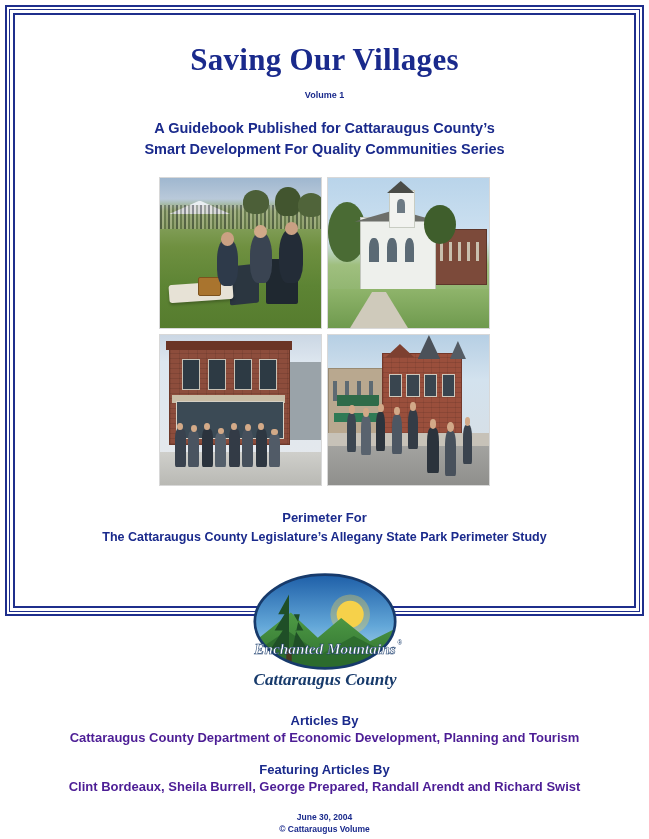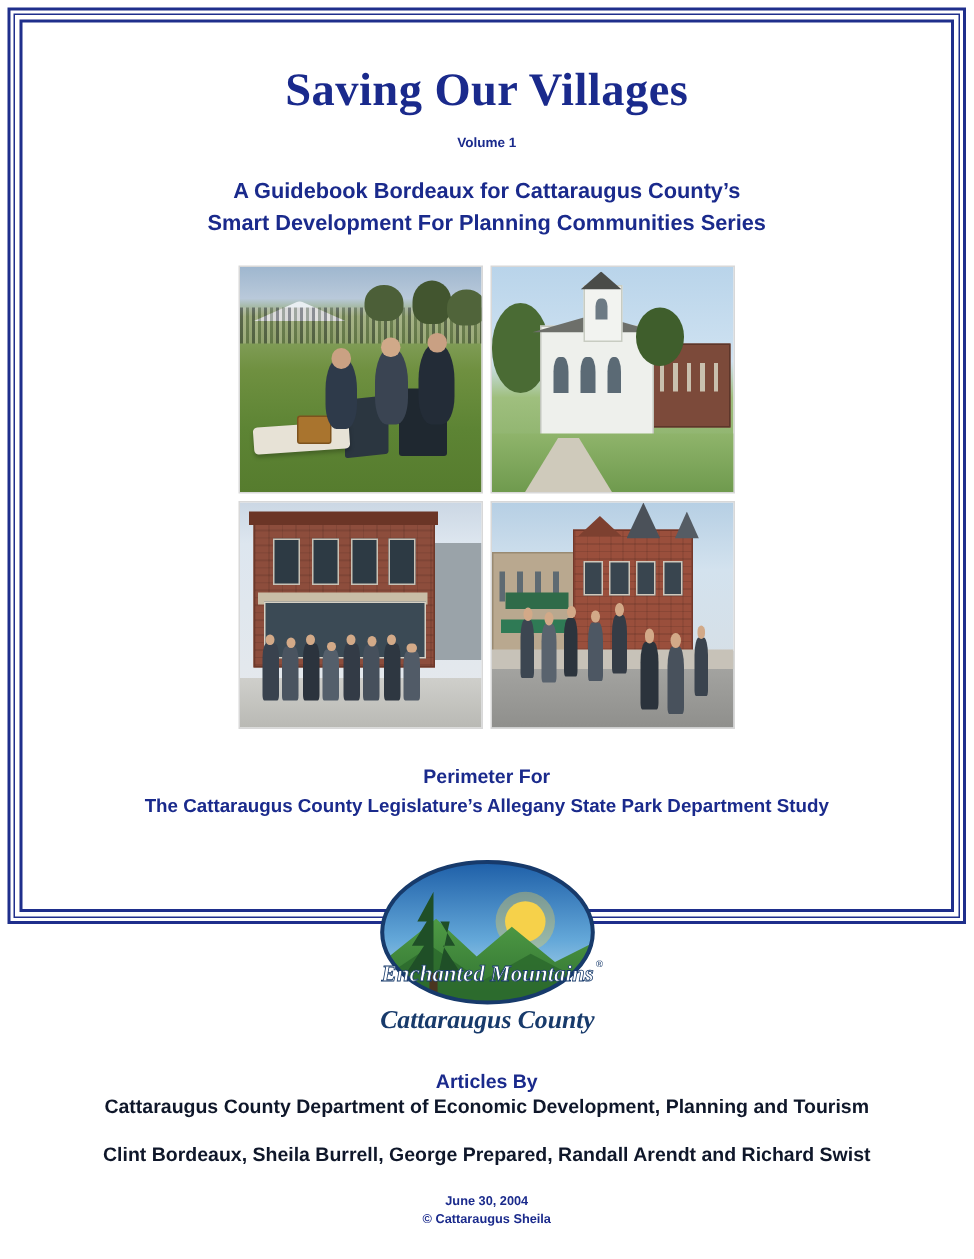--- a/index.html
+++ b/index.html
@@ -338,21 +338,21 @@
     text-align: center;
   }
   .credits .hdr {
     font-size: 13px;
     font-weight: bold;
     color: #1a2a8c;
   }
   .credits .body {
     font-size: 13px;
     font-weight: bold;
-    color: #0f172a;
+    color: #4c1d95;
     margin-top: 2px;
   }
   .credits .block2 { margin-top: 17px; }
   .footer {
     margin-top: 18px;
     text-align: center;
     font-size: 8.5px;
     font-weight: bold;
     color: #1a2a8c;
     line-height: 1.4;
@@ -366,22 +366,22 @@
   <div class="frame-mid"></div>
   <div class="frame-inner"></div>
 
   <div class="content">
 
     <div class="doc-title">Saving Our Villages</div>
 
     <div class="volume">Volume 1</div>
 
     <div class="subtitle">
-      <div>A Guidebook Bordeaux for Cattaraugus County’s</div>
-      <div>Smart Development For Planning Communities Series</div>
+      <div>A Guidebook Published for Cattaraugus County’s</div>
+      <div>Smart Development For Quality Communities Series</div>
     </div>
 
     <div class="photo-grid">
 
       <div class="photo p1">
         <div class="tent"></div>
         <div class="crowd"></div>
         <div class="tree t1"></div>
         <div class="tree t2"></div>
         <div class="tree t3"></div>
@@ -489,21 +489,21 @@
           </div>
         <div class="pfig g8">
             <i></i>
           </div>
       </div>
 
     </div>
 
     <div class="prepared-for">
       <div>Perimeter For</div>
-      <div class="line2">The Cattaraugus County Legislature’s Allegany State Park Department Study</div>
+      <div class="line2">The Cattaraugus County Legislature’s Allegany State Park Perimeter Study</div>
     </div>
 
     <div class="logo-wrap">
       <svg viewBox="0 0 200 160" width="180" height="145">
         <defs>
           <clipPath id="ovalClip">
             <ellipse cx="100" cy="70" rx="78" ry="52"></ellipse>
           </clipPath>
           <linearGradient id="skyGrad" x1="0" y1="0" x2="0" y2="1">
             <stop offset="0%" stop-color="#1e5fa8"></stop>
@@ -530,23 +530,24 @@
         <text x="100" y="106" text-anchor="middle" font-family="'Liberation Serif', serif" font-style="italic" font-weight="bold" font-size="17" fill="#ffffff" stroke="#173a6b" stroke-width="0.6">Enchanted Mountains</text>
         <text x="183" y="96" text-anchor="middle" font-family="'Liberation Sans', sans-serif" font-size="7" fill="#173a6b">®</text>
         <text x="100" y="141" text-anchor="middle" font-family="'Liberation Serif', serif" font-style="italic" font-weight="bold" font-size="19" fill="#173a6b">Cattaraugus County</text>
       </svg>
     </div>
 
     <div class="credits">
       <div class="hdr">Articles By</div>
       <div class="body">Cattaraugus County Department of Economic Development, Planning and Tourism</div>
       <div class="block2">
+        <div class="hdr">Featuring Articles By</div>
         <div class="body">Clint Bordeaux, Sheila Burrell, George Prepared, Randall Arendt and Richard Swist</div>
       </div>
     </div>
 
     <div class="footer">
       <div>June 30, 2004</div>
-      <div>© Cattaraugus Sheila</div>
+      <div>© Cattaraugus Volume</div>
     </div>
 
   </div>
 </div>
 
 </body></html>

